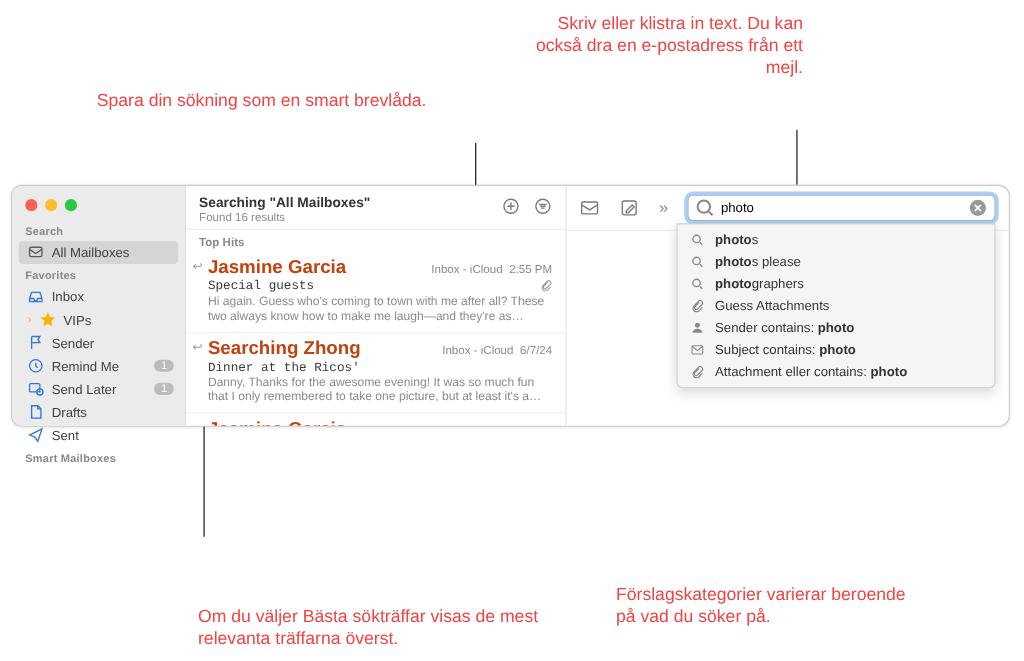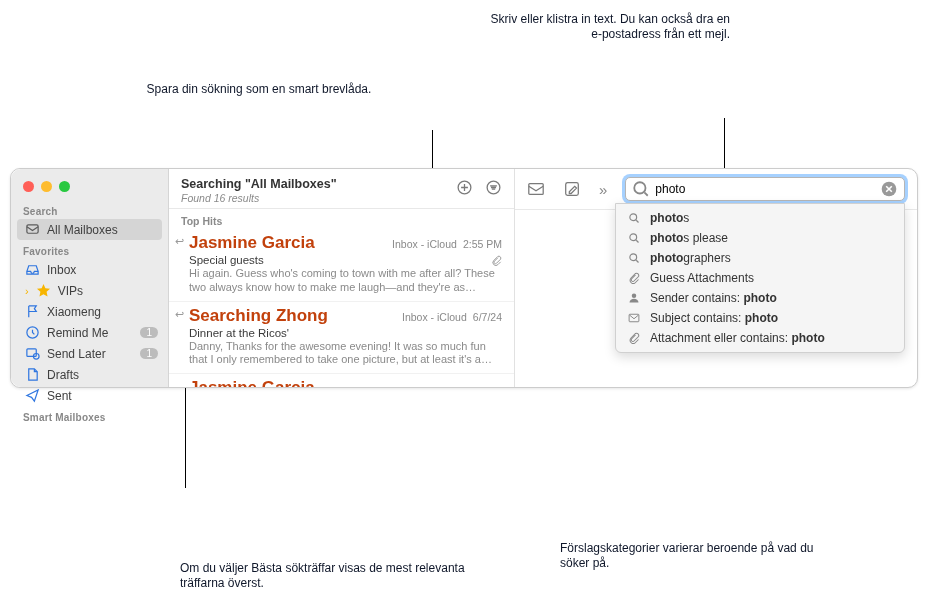--- a/index.html
+++ b/index.html
@@ -1,19 +1,19 @@
 <!DOCTYPE html>
 <html><head>
 <meta charset="utf-8">
 <style>
 * { box-sizing: border-box; margin: 0; padding: 0; }
 body { font-family: -apple-system, "Helvetica Neue", Arial, sans-serif; font-size: 13px; color: #333; background: #fff; position: relative; width: 931px; height: 601px; overflow: hidden; }
 
-.annotation { position: absolute; font-size: 12px; line-height: 1.25; color: #0f172a; text-align: center; }
-.annotation.top-left { top: 82px; left: 109px; width: 300px; text-align: center; }
+.annotation { position: absolute; font-size: 16px; line-height: 1.25; color: #ef4444; text-align: center; }
+.annotation.top-left { top: 82px; left: 88px; width: 300px; text-align: left; }
 .annotation.top-right { top: 12px; left: 480px; width: 250px; text-align: right; }
 .annotation.bottom-left { bottom: 10px; left: 180px; width: 310px; text-align: left; }
 .annotation.bottom-right { bottom: 30px; left: 560px; width: 270px; text-align: left; }
 
 .leader { position: absolute; background: #000; }
 .leader.v1 { width: 1px; height: 42px; left: 432px; top: 130px; }
 .leader.v2 { width: 1px; height: 50px; left: 724px; top: 118px; }
 .leader.v2v { width: 1px; height: 108px; left: 185px; top: 380px; }
 .leader.v3 { width: 1px; height: 50px; left: 574px; top: 328px; }
 .leader.h3 { height: 1px; width: 60px; left: 574px; top: 328px; }
@@ -31,30 +31,30 @@
 .side-item .icon { width: 15px; height: 15px; display: flex; align-items: center; justify-content: center; flex-shrink: 0; }
 .side-item .label { flex: 1; font-size: 12px; }
 .side-item .badge { background: #bcbcbc; color: #fff; border-radius: 8px; font-size: 10px; padding: 0 6px; min-width: 16px; text-align:center; }
 .side-item .star { color: #f7b500; font-size: 11px; }
 
 .main { flex: 1; display: flex; }
 .list { width: 346px; border-right: 1px solid #e1e1e1; display: flex; flex-direction: column; overflow: hidden; }
 .list-header { display: flex; align-items: flex-start; justify-content: space-between; padding: 8px 12px 4px 12px; border-bottom: 1px solid #e8e8e8; }
 .list-header .titles { display: flex; flex-direction: column; }
 .list-header .t1 { font-weight: 700; font-size: 12.5px; }
-.list-header .t2 { font-size: 10.5px; color: #8a8a8a; margin-top: 1px; font-style: italic; }
+.list-header .t2 { font-size: 10.5px; color: #8a8a8a; margin-top: 1px; }
 .list-header .hdr-icons { display: flex; gap: 12px; color: #7d7d7d; margin-top: 2px; }
 .hdr-icons svg { width: 17px; height: 17px; }
 
 .group-label { font-size: 10.5px; color: #8a8a8a; padding: 6px 12px 2px; font-weight: 600; }
 .msg { padding: 4px 12px 6px 20px; position: relative; border-bottom: 1px solid #f1f1f1; }
 .msg .row1 { display: flex; justify-content: space-between; align-items: baseline; }
 .msg .sender { font-weight: 700; font-size: 17px; color: #c2410c; }
 .msg .meta { font-size: 10.5px; color: #8a8a8a; display:flex; gap:6px; align-items:center;}
-.msg .subject { font-size: 11.5px; color: #3a3a3a; margin-top: 1px; display:flex; justify-content:space-between; align-items:flex-end;}
+.msg .subject { font-size: 11.5px; color: #3a3a3a; margin-top: 1px; display:flex; justify-content:space-between; align-items:flex-start;font-family:Liberation Mono, monospace;}
 .msg .preview { font-size: 11px; color: #8a8a8a; line-height: 1.25; margin-top: 1px; overflow: hidden; text-overflow: ellipsis; display: -webkit-box; -webkit-line-clamp: 2; -webkit-box-orient: vertical; }
 .msg .reply-arrow { position: absolute; left: 6px; top: 6px; color: #9a9a9a; font-size: 11px; }
 .clip { color:#999; }
 
 .right { flex: 1; display: flex; flex-direction: column; }
 .toolbar { display: flex; align-items: center; padding: 8px 12px; gap: 18px; border-bottom: 1px solid #e8e8e8; }
 .toolbar svg { width: 18px; height: 18px; color: #7a7a7a; }
 .toolbar .chev { font-size: 15px; color: #888; }
 .searchbox { flex: 1; display: flex; align-items: center; background: #fff; border: 1px solid #b5b5b5; border-radius: 5px; padding: 2px 6px; gap: 5px; box-shadow: 0 0 0 3px rgba(0,122,255,0.35); }
 .searchbox input { border: none; outline: none; flex: 1; font-size: 12px; background: transparent; }
@@ -123,21 +123,21 @@
       </span>
       <span class="label">VIPs</span>
     </div>
 
     <div class="side-item">
       <span class="icon">
         <svg viewBox="0 0 16 16" fill="none" stroke="#2f76e0" stroke-width="1.3">
             <path d="M4 2v12M4 2h8l-2 3 2 3H4"></path>
           </svg>
       </span>
-      <span class="label">Xiaomeng</span>
+      <span class="label">Sender</span>
     </div>
 
     <div class="side-item">
       <span class="icon">
         <svg viewBox="0 0 16 16" fill="none" stroke="#2f76e0" stroke-width="1.3">
             <circle cx="8" cy="8" r="6"></circle>
             <path d="M8 5v3l2 2"></path>
           </svg>
       </span>
       <span class="label">Remind Me</span>

